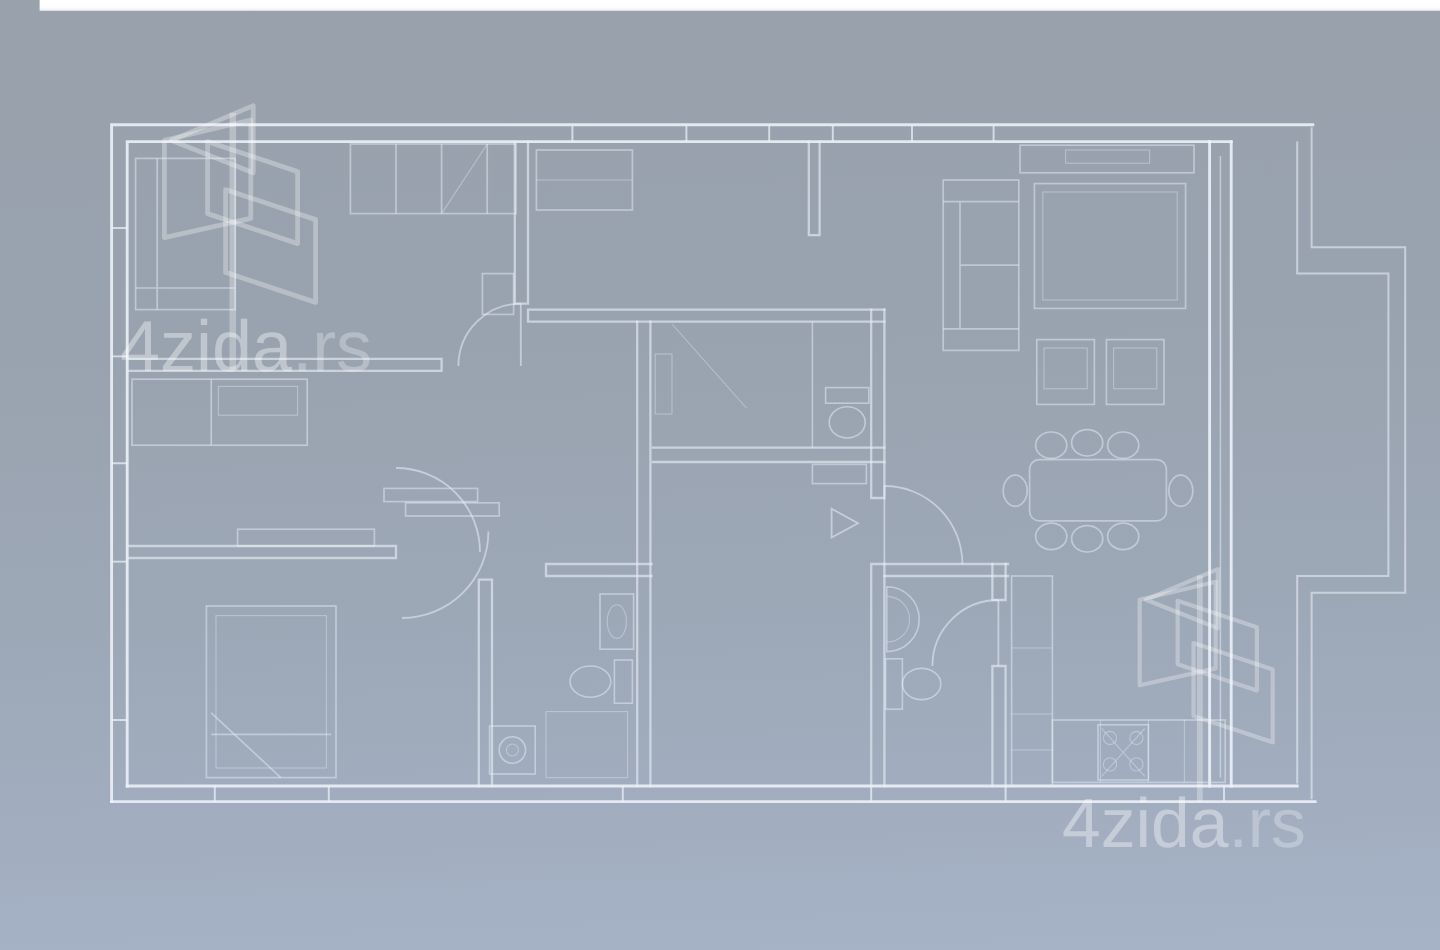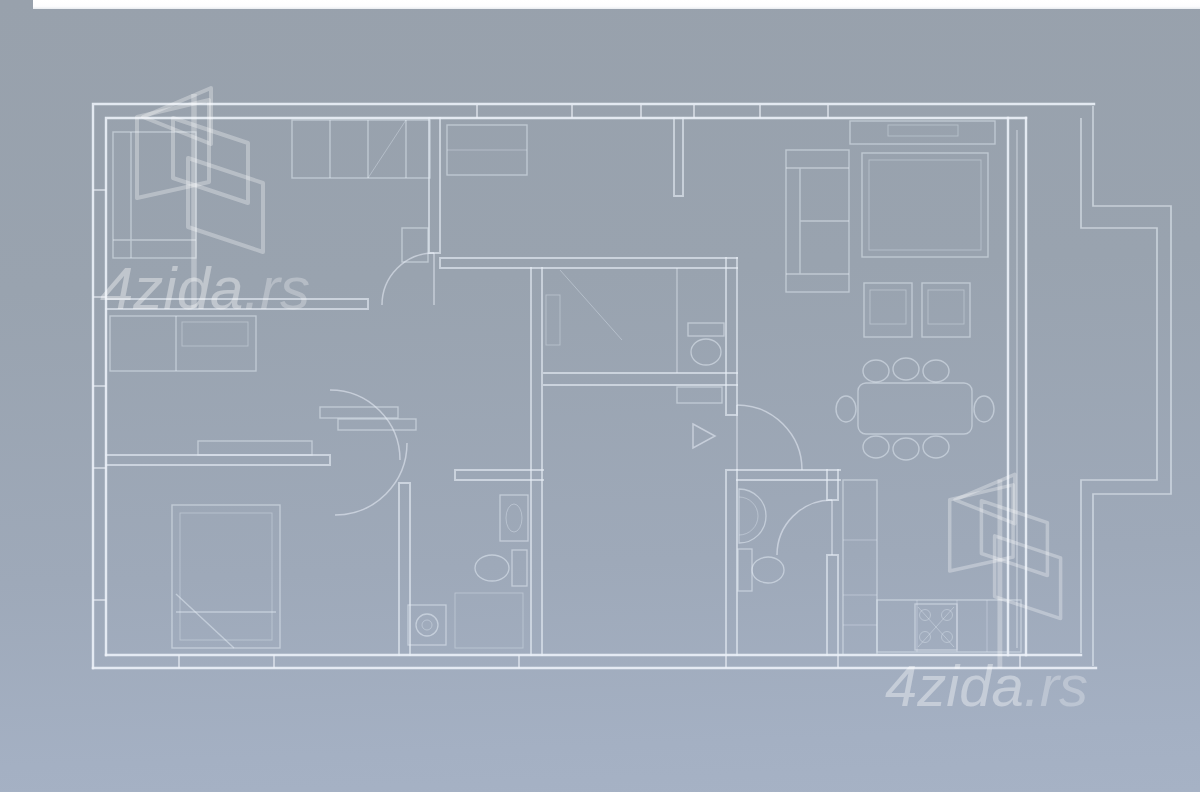--- a/index.html
+++ b/index.html
@@ -2,21 +2,20 @@
 <html><head>
 <meta charset="utf-8">
 <style>
   html,body{margin:0;padding:0;background:#8f98a4;}
   .stage{
     position:relative;
     width:1200px;height:792px;
     overflow:hidden;
     background:linear-gradient(178deg,#98a1ac 0%,#99a3af 35%,#9ea9b9 70%,#a4b0c3 92%,#a6b2c5 100%);
     font-family:"Liberation Sans", sans-serif;
-    font-style:italic;
   }
   .top-bar{
     position:absolute;left:33px;top:0;right:0;height:9px;
     background:linear-gradient(180deg,#ffffff 0%,#fdfdfe 70%,#e9ecf0 100%);
   }
   svg{position:absolute;left:0;top:0;}
   .w-outer{fill:none;stroke:#eef3fa;stroke-width:2.4;opacity:.88;stroke-linecap:square;}
   .w-in{fill:none;stroke:#e9eff7;stroke-width:1.9;opacity:.62;stroke-linecap:square;}
   .w-thin{fill:none;stroke:#e9eff7;stroke-width:1.3;opacity:.5;}
   .balc{fill:none;stroke:#e9eff7;stroke-width:1.7;opacity:.58;}

